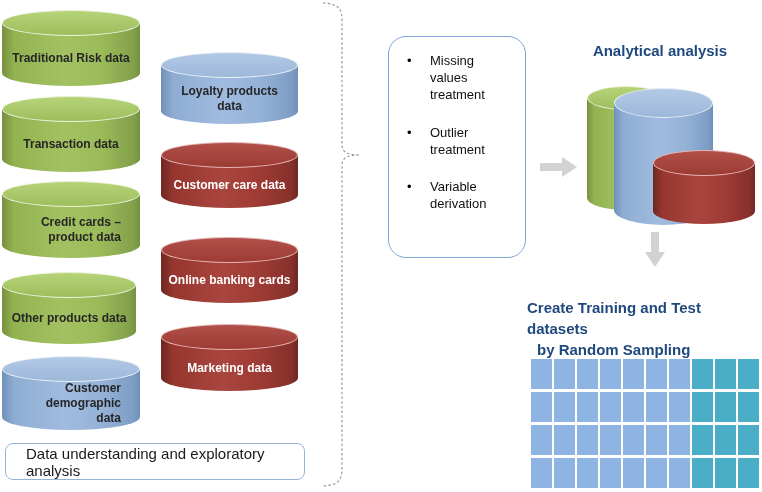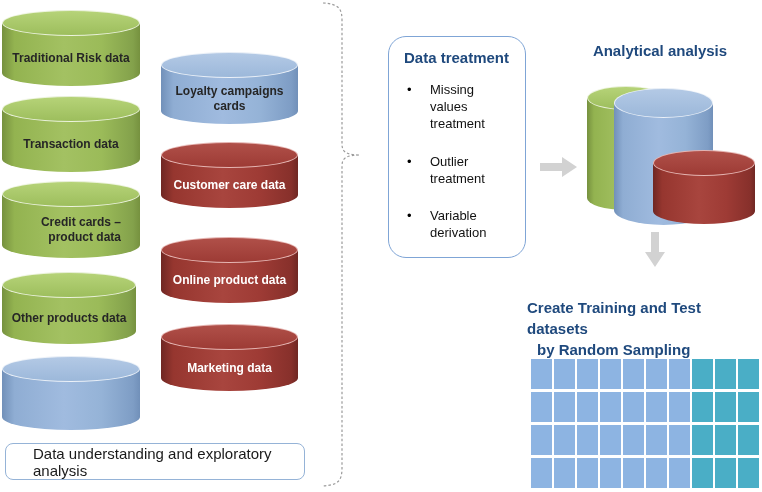--- a/index.html
+++ b/index.html
@@ -38,21 +38,21 @@
   .c2-2{left:161px;top:142px;width:137px;height:66px;}
   .c2-3{left:161px;top:237px;width:137px;height:66px;}
   .c2-4{left:161px;top:324px;width:137px;height:67px;}
   
   .big-green{left:587px;top:86px;width:78px;height:124px;--eh:24px;z-index:1;}
   .big-blue{left:614px;top:88px;width:99px;height:137px;--eh:30px;z-index:2;}
   .big-red{left:653px;top:150px;width:102px;height:74px;--eh:26px;z-index:3;}
   
   .understanding-box{position:absolute;left:5px;top:443px;width:300px;height:37px;
     border:1.3px solid #95b3d7;border-radius:8px;box-sizing:border-box;
-    display:flex;align-items:center;padding-left:27px;font-size:15px;color:#1a1a1a;}
+    display:flex;align-items:center;padding-left:20px;font-size:15px;color:#1a1a1a;}
   .treatment-box{position:absolute;left:388px;top:36px;width:138px;height:222px;
     border:1.3px solid #7fa5d6;border-radius:18px;box-sizing:border-box;}
   .treatment-title{margin:12px 0 0 15px;font-size:15px;font-weight:bold;color:#1f497d;}
   .treatment-box ul{list-style:none;margin:16px 0 0 12px;padding:0;width:100px;}
   .treatment-box li{position:relative;padding-left:29px;margin-bottom:21px;
     font-size:13px;line-height:1.3;color:#111;}
   .treatment-box li::before{content:"\2022";position:absolute;left:6px;top:0;color:#000;}
   
   .analytical-title{position:absolute;left:560px;top:42px;width:200px;
     font-size:15px;font-weight:bold;color:#1f497d;text-align:center;}
@@ -97,61 +97,63 @@
   <div class="cyl green c1-4">
     <div class="body"></div>
     <div class="top"></div>
     <div class="label">
         <span>Other products data</span>
       </div>
   </div>
   <div class="cyl blue narrow c1-5">
     <div class="body"></div>
     <div class="top"></div>
+    <div class="label">
+        <span>Customer demographic data</span>
+      </div>
   </div>
 
   <div class="cyl blue mid c2-1">
     <div class="body"></div>
     <div class="top"></div>
     <div class="label">
-        <span>Loyalty campaigns cards</span>
+        <span>Loyalty products data</span>
       </div>
   </div>
   <div class="cyl red c2-2">
     <div class="body"></div>
     <div class="top"></div>
     <div class="label">
         <span>Customer care data</span>
       </div>
   </div>
   <div class="cyl red c2-3">
     <div class="body"></div>
     <div class="top"></div>
     <div class="label">
-        <span>Online product data</span>
+        <span>Online banking cards</span>
       </div>
   </div>
   <div class="cyl red c2-4">
     <div class="body"></div>
     <div class="top"></div>
     <div class="label">
         <span>Marketing data</span>
       </div>
   </div>
 
   <div class="understanding-box">
     <span>Data understanding and exploratory analysis</span>
   </div>
 
   <svg class="brace-svg" width="60" height="492" viewBox="0 0 60 492">
     <path d="M 11,3 C 26,4 30,8 30,20 L 30,144 C 30,151 33,155 48,155 C 33,155 30,159 30,166 L 30,468 C 30,481 26,485 11,486" fill="none" stroke="#9a9a9a" stroke-width="1.2" stroke-dasharray="2.5 2.2"></path>
   </svg>
 
   <div class="treatment-box">
-    <div class="treatment-title">Data treatment</div>
     <ul>
       <li>Missing values treatment</li>
       <li>Outlier treatment</li>
       <li>Variable derivation</li>
     </ul>
   </div>
 
   <svg class="arrow-right-svg" width="38" height="22" viewBox="0 0 38 22">
     <polygon points="0,7 22,7 22,1 37,11 22,21 22,15 0,15" fill="#d2d2d2"></polygon>
   </svg>

